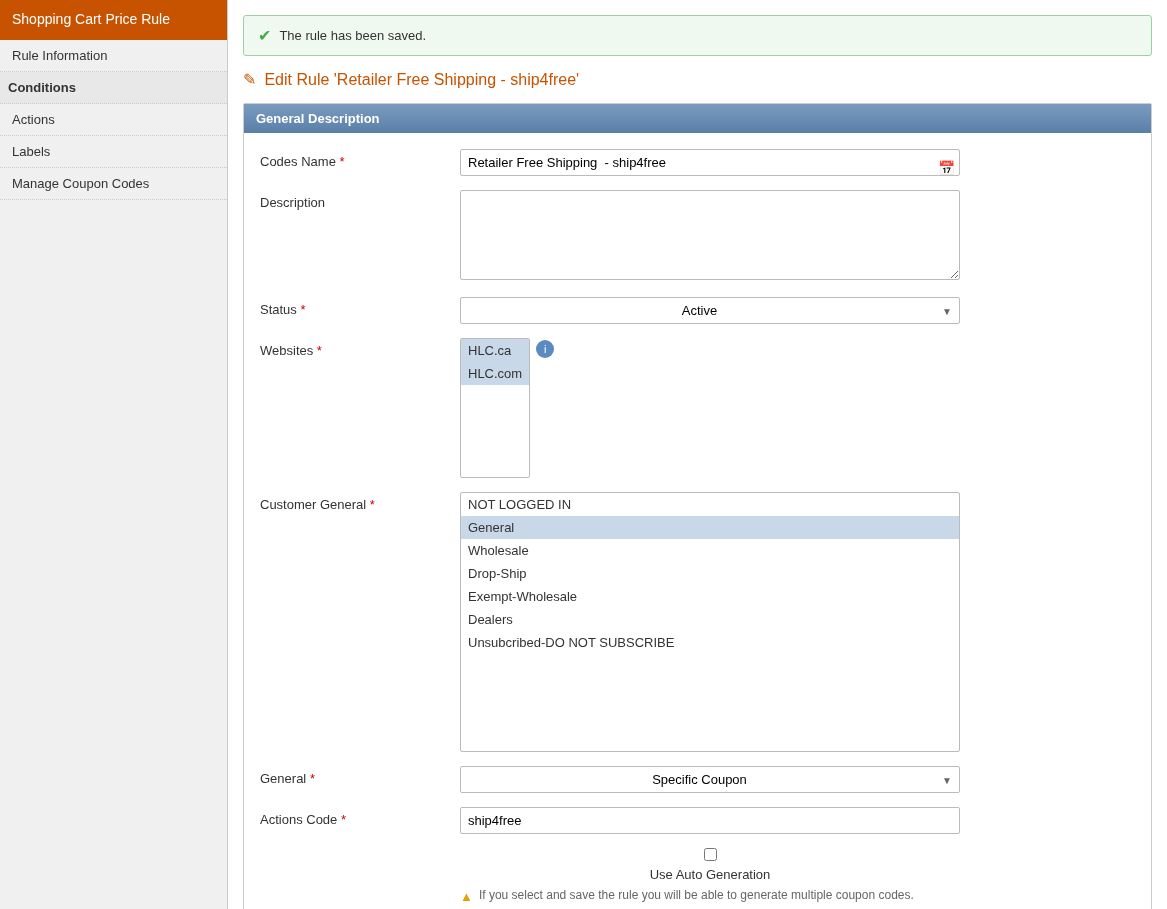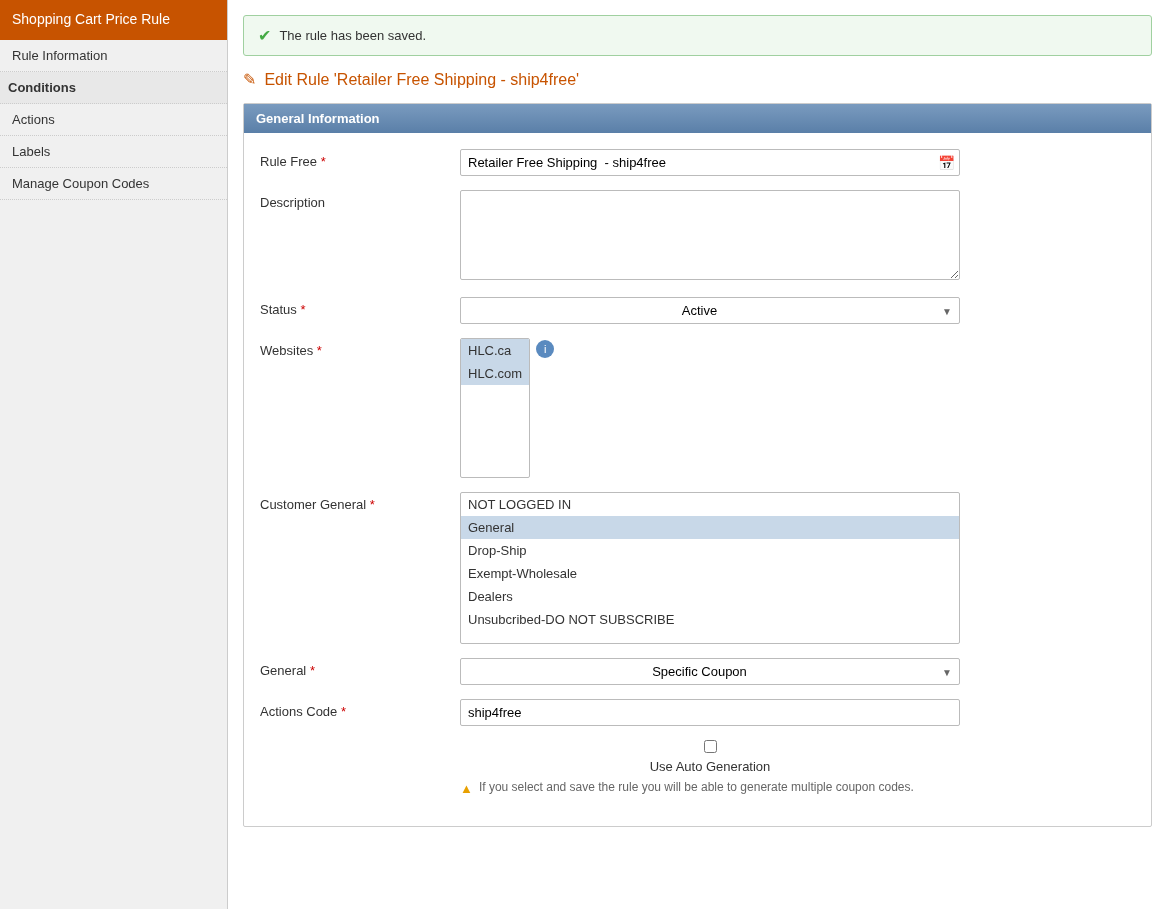--- a/index.html
+++ b/index.html
@@ -196,21 +196,21 @@
       font-size: 12px;
       color: #666;
       margin-top: 4px;
     }
     .warning-icon { color: #e8a000; font-size: 13px; flex-shrink: 0; margin-top: 1px; }
 
     
     .input-with-icon {
       position: relative;
       display: flex;
-      align-items: center;
+      align-items: flex-end;
     }
     .input-with-icon input { padding-right: 28px; }
     .input-icon-btn {
       position: absolute;
       right: 4px;
       background: none;
       border: none;
       cursor: pointer;
       color: #666;
       font-size: 14px;
@@ -236,26 +236,26 @@
       <span class="success-icon">✔</span>
       <span>The rule has been saved.</span>
     </div>
 
     <div class="page-heading">
       <span class="edit-icon">✎</span>
       <span>Edit Rule 'Retailer Free Shipping - ship4free'</span>
     </div>
 
     <div class="section-box">
-      <div class="section-header">General Information</div>
+      <div class="section-header">General Description</div>
       <div class="section-body">
 
         <div class="form-row">
           <div class="form-label">
-            <span>Rule Free</span>
+            <span>Codes Name</span>
             <span class="required-star"> *</span>
           </div>
           <div class="form-field">
             <div class="input-with-icon">
               <input type="text" value="Retailer Free Shipping  - ship4free" style="">
               <button class="input-icon-btn">📅</button>
             </div>
           </div>
         </div>
 
@@ -294,23 +294,24 @@
             <div class="info-icon">i</div>
           </div>
         </div>
 
         <div class="form-row">
           <div class="form-label">
             <span>Customer General</span>
             <span class="required-star"> *</span>
           </div>
           <div class="form-field">
-            <div class="listbox" style="height:152px;">
+            <div class="listbox" style="height:260px;">
               <div class="listbox-item">NOT LOGGED IN</div>
               <div class="listbox-item selected">General</div>
+              <div class="listbox-item">Wholesale</div>
               <div class="listbox-item">Drop-Ship</div>
               <div class="listbox-item">Exempt-Wholesale</div>
               <div class="listbox-item">Dealers</div>
               <div class="listbox-item">Unsubcribed-DO NOT SUBSCRIBE</div>
             </div>
           </div>
         </div>
 
         <div class="form-row">
           <div class="form-label">

